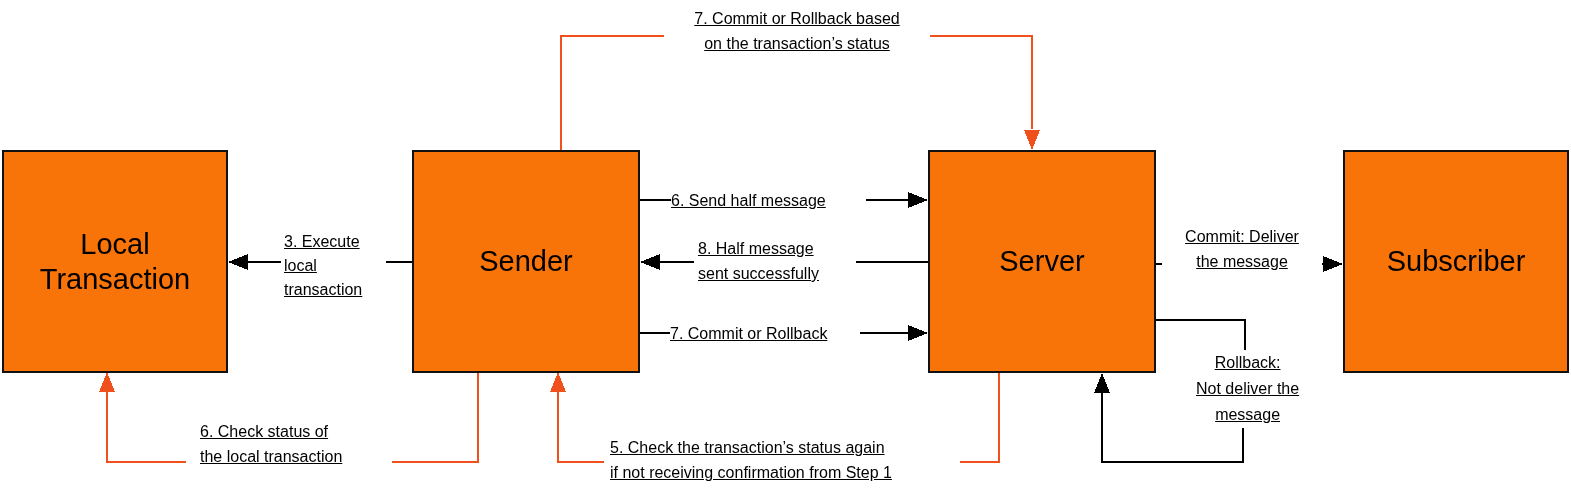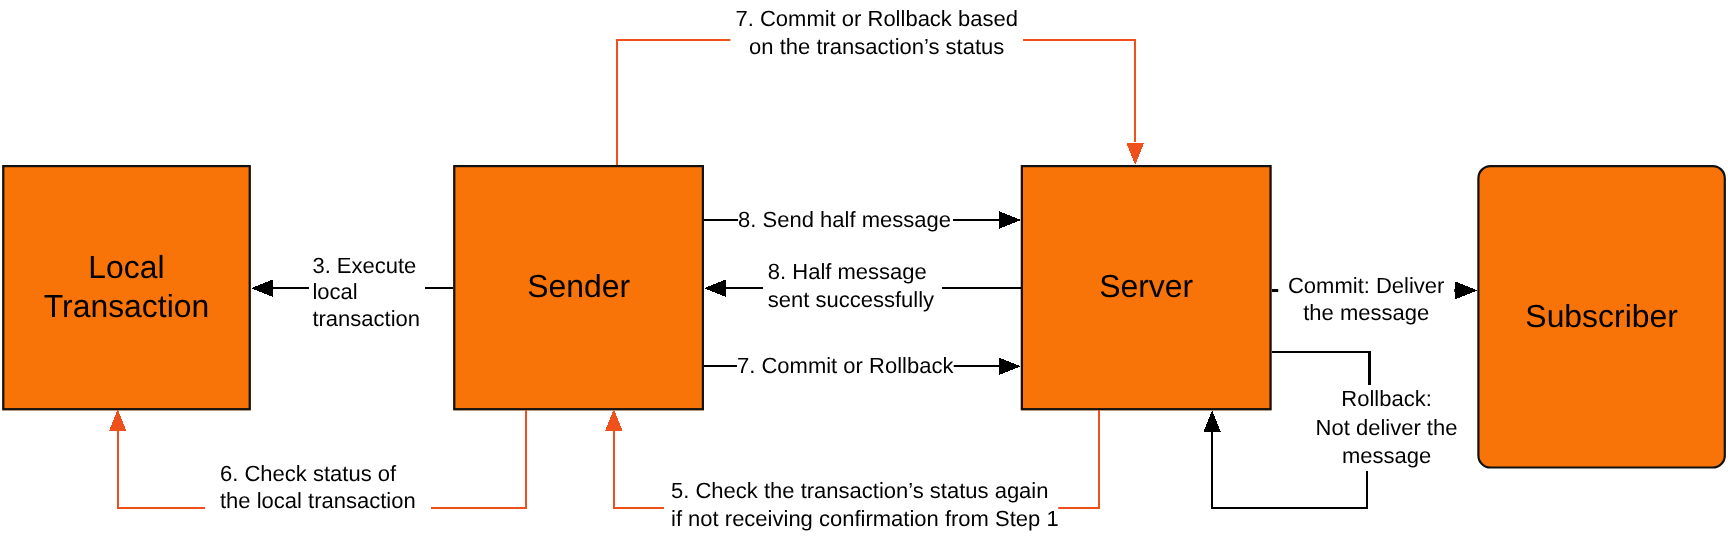--- a/index.html
+++ b/index.html
@@ -26,32 +26,33 @@
     box-sizing:border-box;
     display:flex;align-items:center;justify-content:center;
     text-align:center;
     font-size:29px;
     line-height:35px;
     white-space:pre-line;
   }
   #node-local-transaction{left:2px;top:150px;width:226px;height:223px;}
   #node-sender{left:412px;top:150px;width:228px;height:223px;text-align:center;}
   #node-server{left:928px;top:150px;width:228px;height:223px;}
-  #node-subscriber{left:1343px;top:150px;width:226px;height:276px;border-radius:12px;}
+  #node-subscriber{left:1343px;top:150px;width:226px;height:223px;}
   svg#edges{position:absolute;left:0;top:0;pointer-events:none;}
   .flow-black-line{stroke:var(--flow-black);stroke-width:2;fill:none;}
   .flow-orange-line{stroke:var(--flow-orange);stroke-width:2;fill:none;}
   .head-black{fill:var(--flow-black);stroke:none;}
   .head-orange{fill:var(--flow-orange);stroke:none;}
   .edge-label{
     position:absolute;
-    font-size:20px;
+    font-size:16px;
     line-height:25px;
     white-space:pre-line;
     background:var(--background);
+    text-decoration:underline;
   }
   .nowrap{white-space:nowrap;}
   .center{text-align:center;}
 </style>
 </head>
 <body>
 
 <div id="canvas">
 
   <div class="node" id="node-local-transaction">
@@ -109,40 +110,40 @@
       <path class="flow-orange-line" d="M999 373 V462 H960 M604 462 H558 V392"></path>
       <polygon class="head-orange" points="558,372 550,392 566,392"></polygon>
     </g>
 
     <g>
       <path class="flow-orange-line" d="M478 373 V462 H392 M186 462 H107 V392"></path>
       <polygon class="head-orange" points="107,372 99,392 115,392"></polygon>
     </g>
   </svg>
 
-  <div class="edge-label nowrap" style="left:671px;top:188px;">8. Send half message</div>
+  <div class="edge-label nowrap" style="left:671px;top:188px;">6. Send half message</div>
 
   <div class="edge-label" style="left:698px;top:236px;">8. Half message
 sent successfully</div>
 
   <div class="edge-label" style="left:284px;top:230px;line-height:24px;">3. Execute
 local
 transaction</div>
 
   <div class="edge-label nowrap" style="left:670px;top:321px;">7. Commit or Rollback</div>
 
   <div class="edge-label" style="left:610px;top:435px;">5. Check the transaction’s status again
 if not receiving confirmation from Step 1</div>
 
   <div class="edge-label" style="left:200px;top:419px;">6. Check status of
 the local transaction</div>
 
   <div class="edge-label center" style="left:664px;top:6px;width:266px;">7. Commit or Rollback based
 on the transaction’s status</div>
 
-  <div class="edge-label center" style="left:1162px;top:248px;width:160px;">Commit: Deliver
+  <div class="edge-label center" style="left:1162px;top:224px;width:160px;">Commit: Deliver
 the message</div>
 
   <div class="edge-label" style="left:1196px;top:350px;line-height:26px;text-align:center;">Rollback:
 Not deliver the
 message</div>
 
 </div>
 
 </body></html>

